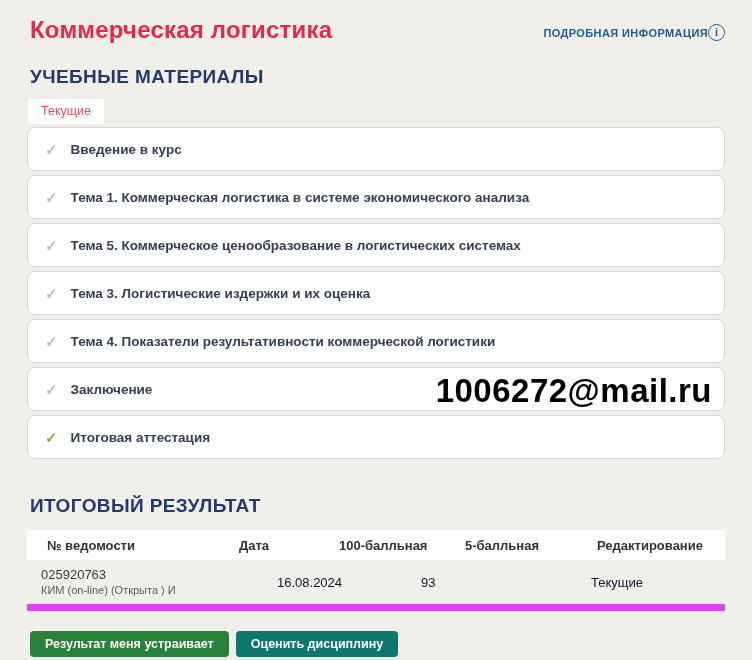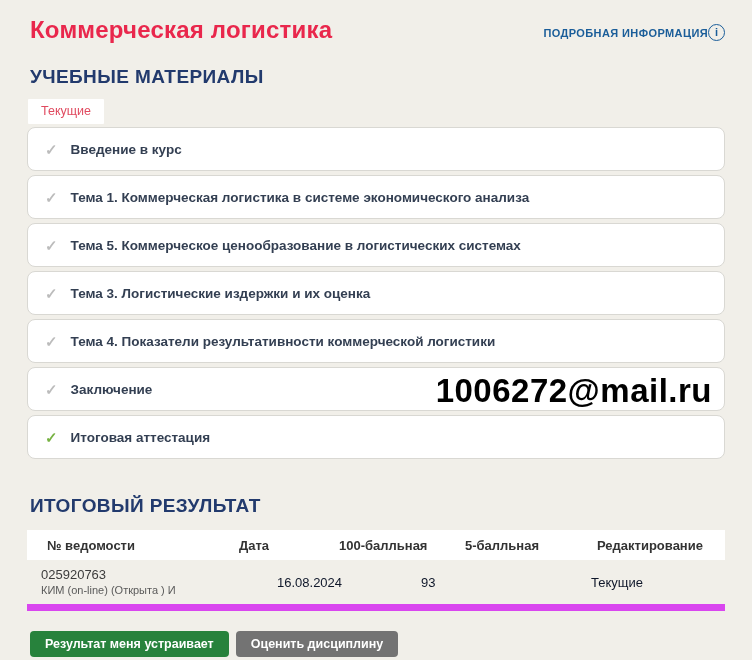--- a/index.html
+++ b/index.html
@@ -103,21 +103,21 @@
 
   
   .actions { margin-top: 20px; display: flex; gap: 7px; padding-left: 3px; }
   .btn {
     border: none; border-radius: 4px; height: 26px;
     padding: 0 15px; font-family: "Liberation Sans", sans-serif;
     font-size: 12.5px; font-weight: 600; color: #ffffff; cursor: pointer;
     line-height: 26px;
   }
   .btn-green { background: #27823c; }
-  .btn-blue  { background: #737373; }
+  .btn-blue  { background: #0f766e; }
 </style>
 </head>
 <body>
 
 <div class="page">
 
   <div class="topbar">
     <h1 class="course-title">Коммерческая логистика</h1>
     <div class="info-link">
       <span class="info-link-label">ПОДРОБНАЯ ИНФОРМАЦИЯ</span>

